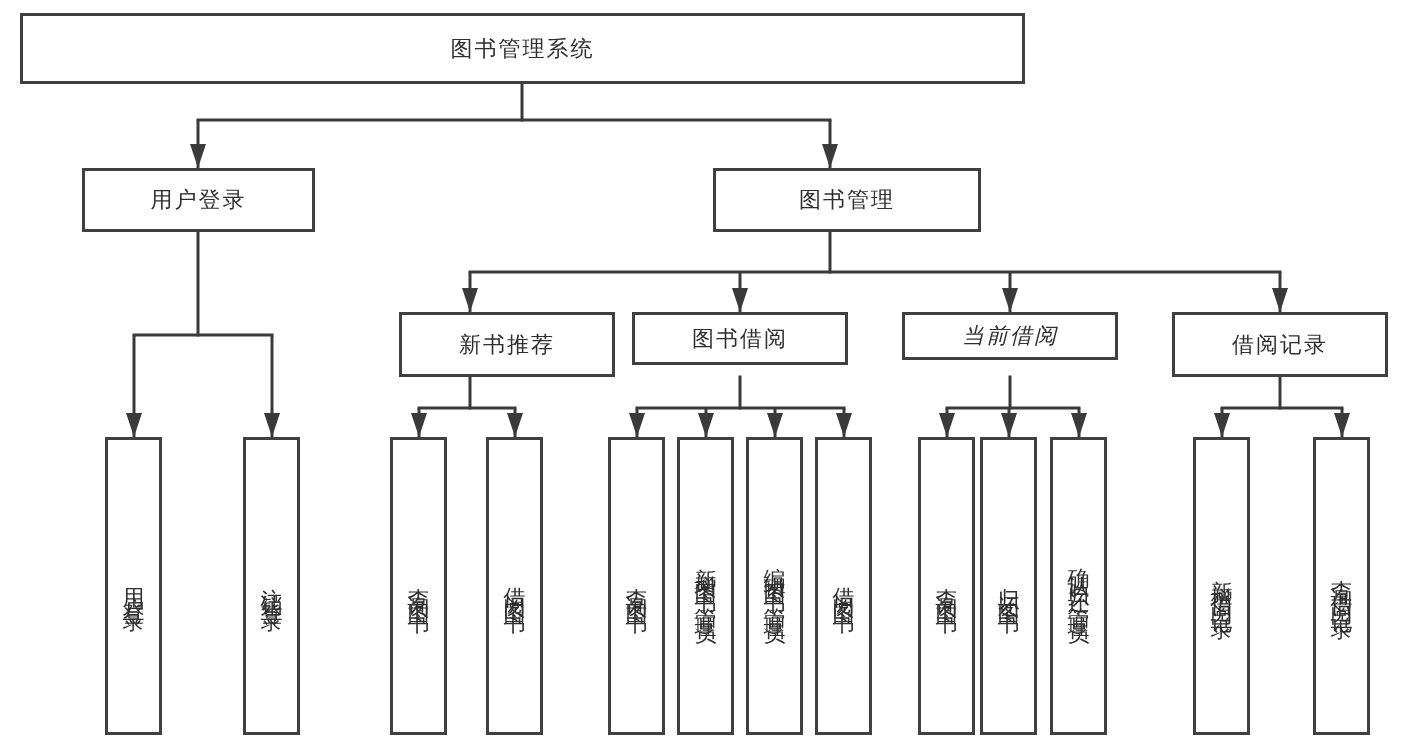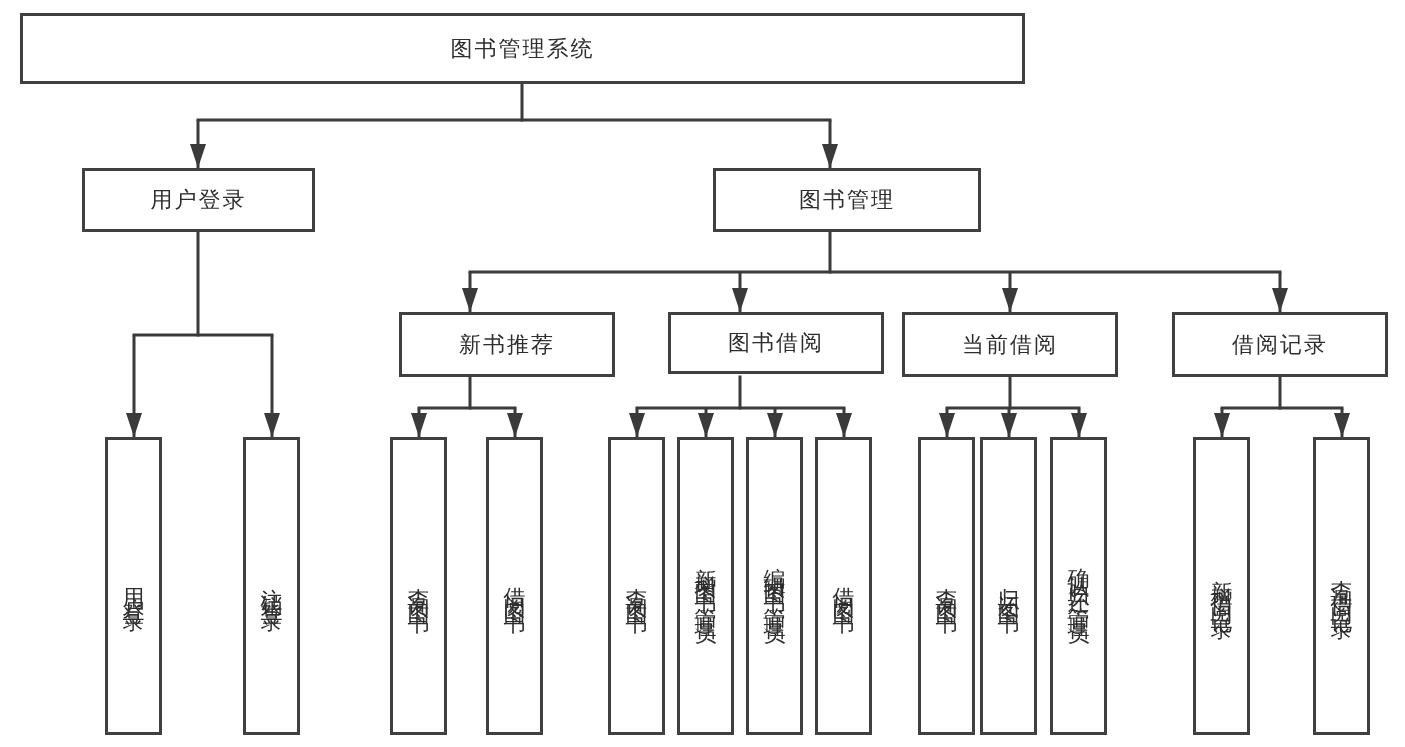--- a/index.html
+++ b/index.html
@@ -17,22 +17,22 @@
   .v{
     writing-mode:vertical-rl;text-orientation:mixed;
     letter-spacing:8px;line-height:1.1;
   }
   
   .b-root   {left:20px;  top:13px;  width:1005px;height:71px;}
   .b-login  {left:82px;  top:168px; width:233px; height:64px;}
   .b-mgmt   {left:713px; top:168px; width:268px; height:64px;}
   
   .b-rec    {left:362px; top:312px; width:216px; height:65px;margin-left:37px;}
-  .b-borrow {left:668px; top:312px; width:216px; height:62px;}
-  .b-current{left:902px; top:312px; width:216px; height:65px;}
+  .b-borrow {left:632px; top:312px; width:216px; height:53px;}
+  .b-current{left:902px; top:312px; width:216px; height:48px;font-style:italic;}
   .b-record {left:1172px;top:312px; width:216px; height:65px;}
   
   .leaf{top:437px;width:57px;height:298px;}
   .l1{left:105px;} .l2{left:243px;}
   .l3{left:390px;} .l4{left:486px;}
   .l5{left:608px;} .l6{left:677px;} .l7{left:746px;} .l8{left:815px;}
   .l9{left:918px;} .l10{left:980px;} .l11{left:1050px;}
   .l12{left:1193px;} .l13{left:1313px;}
   .watermark{
     position:absolute;right:10px;bottom:5px;z-index:6;

